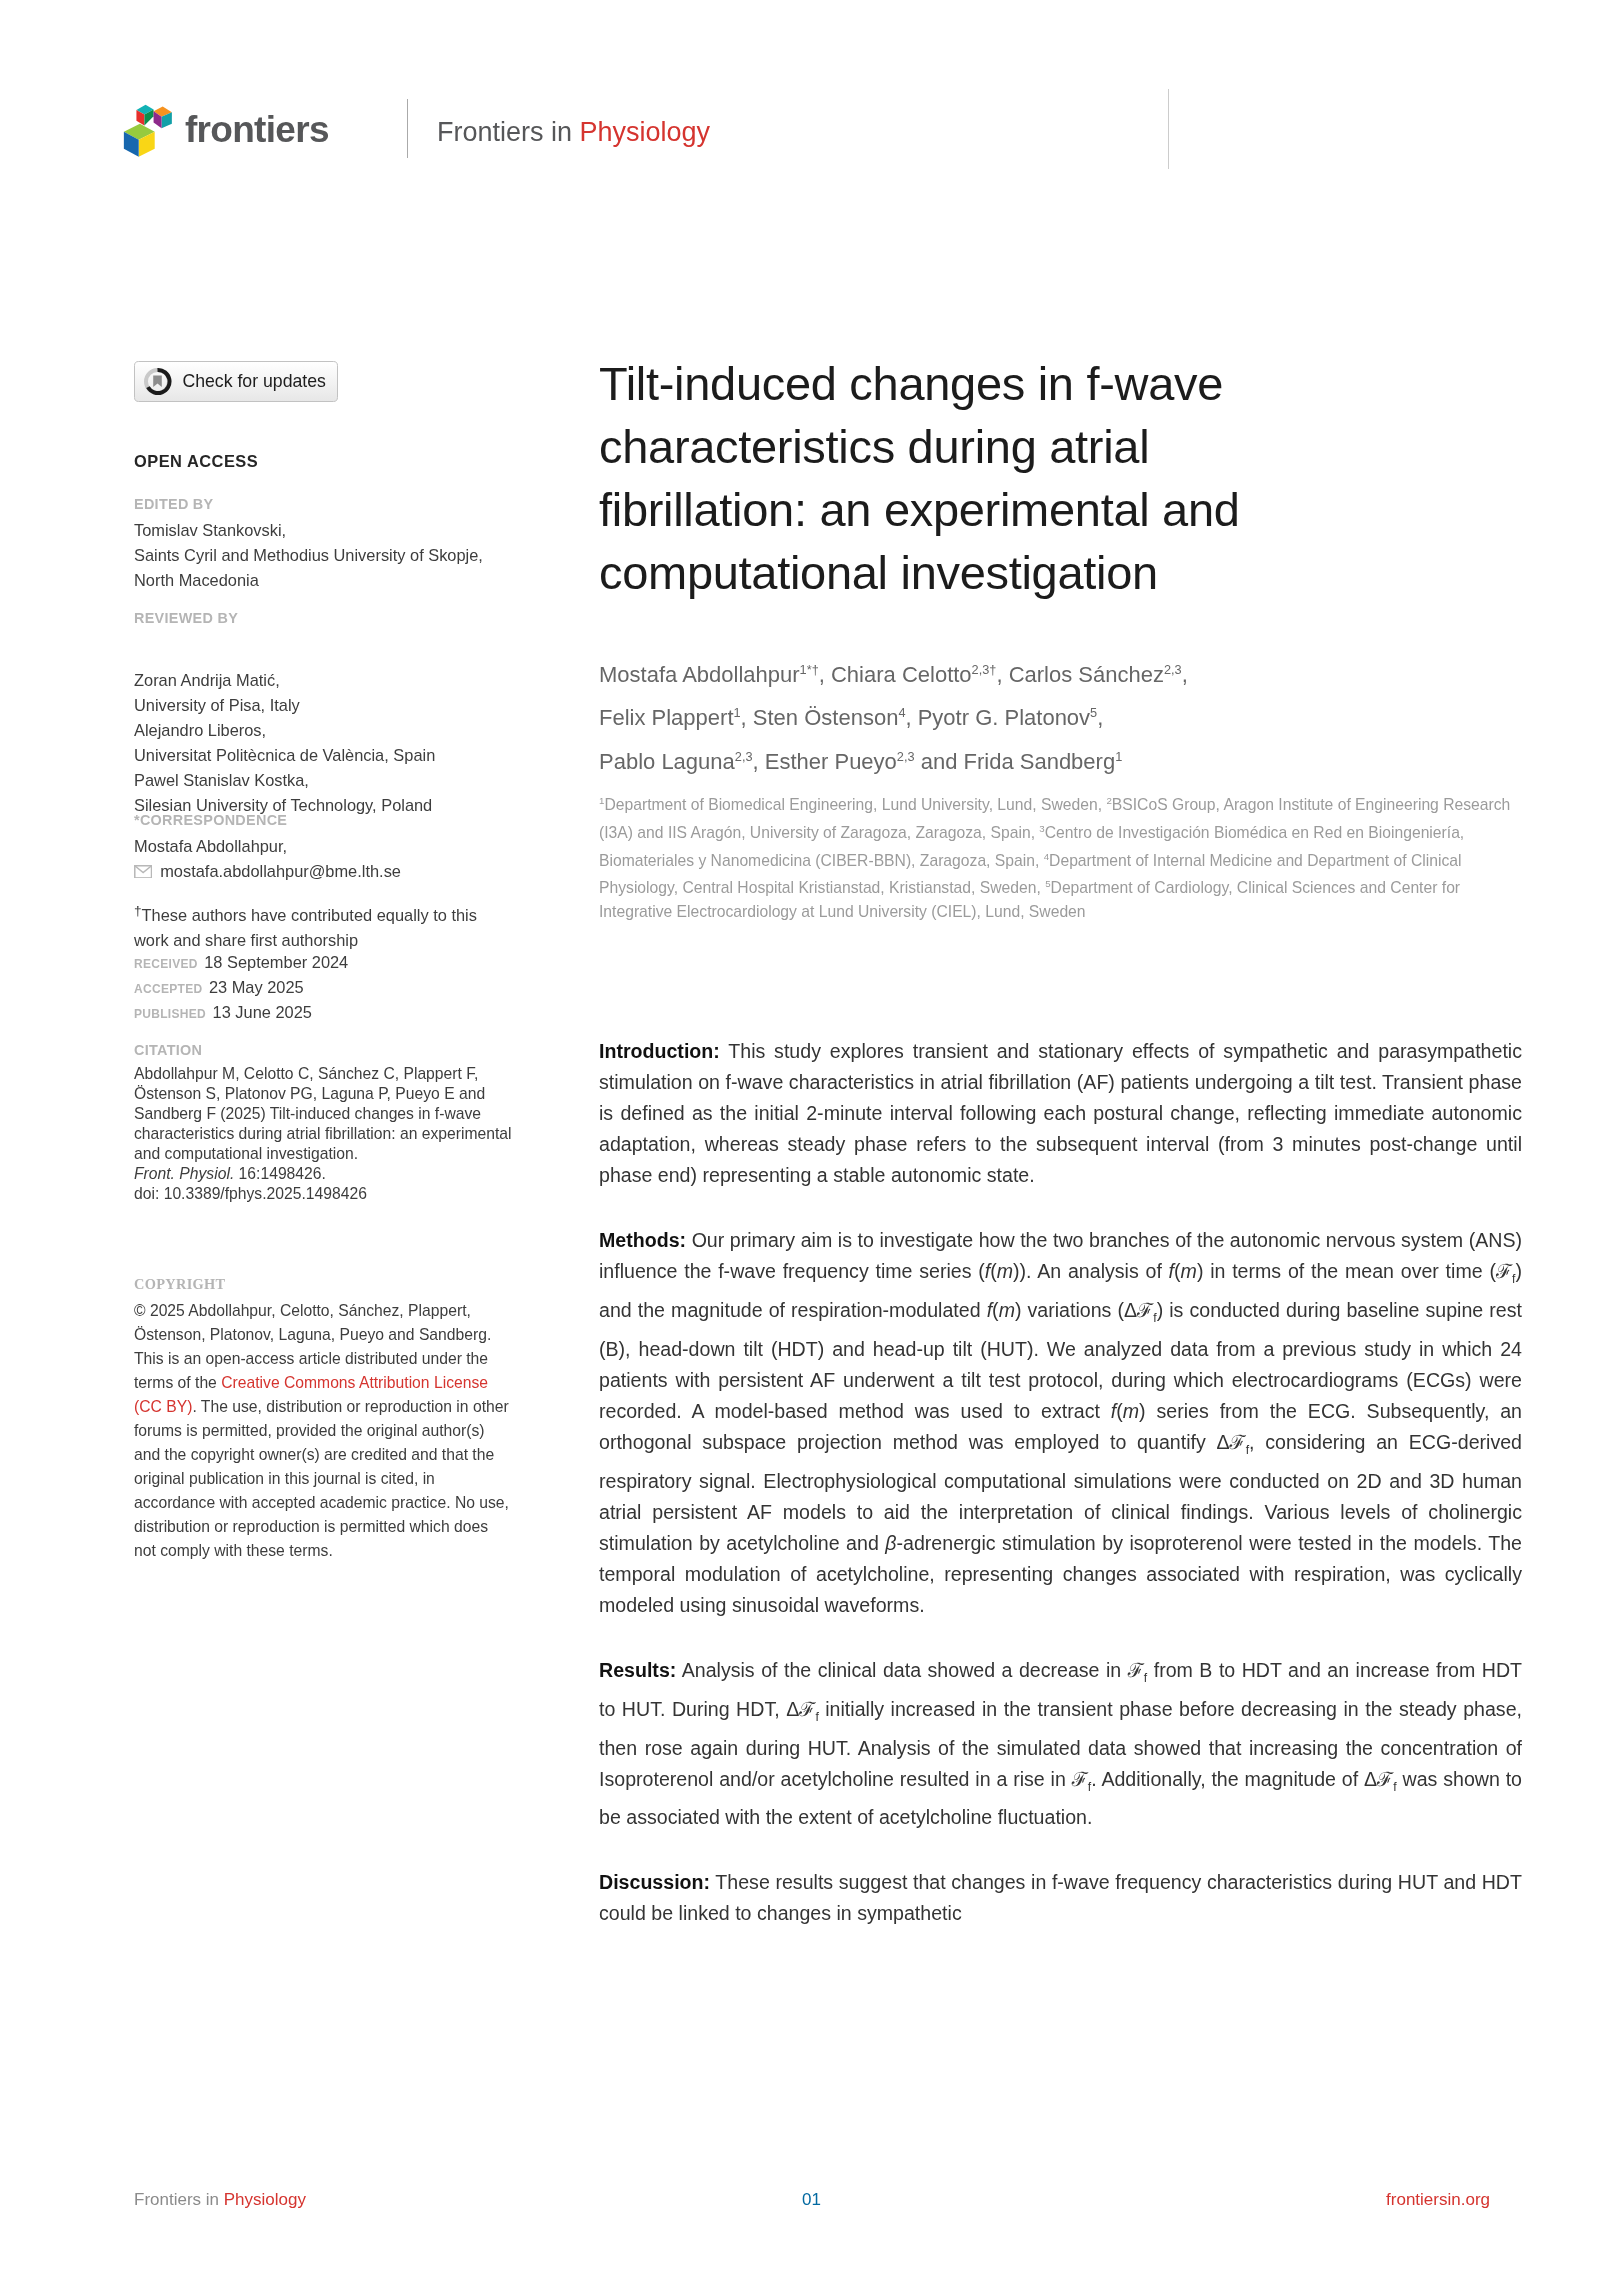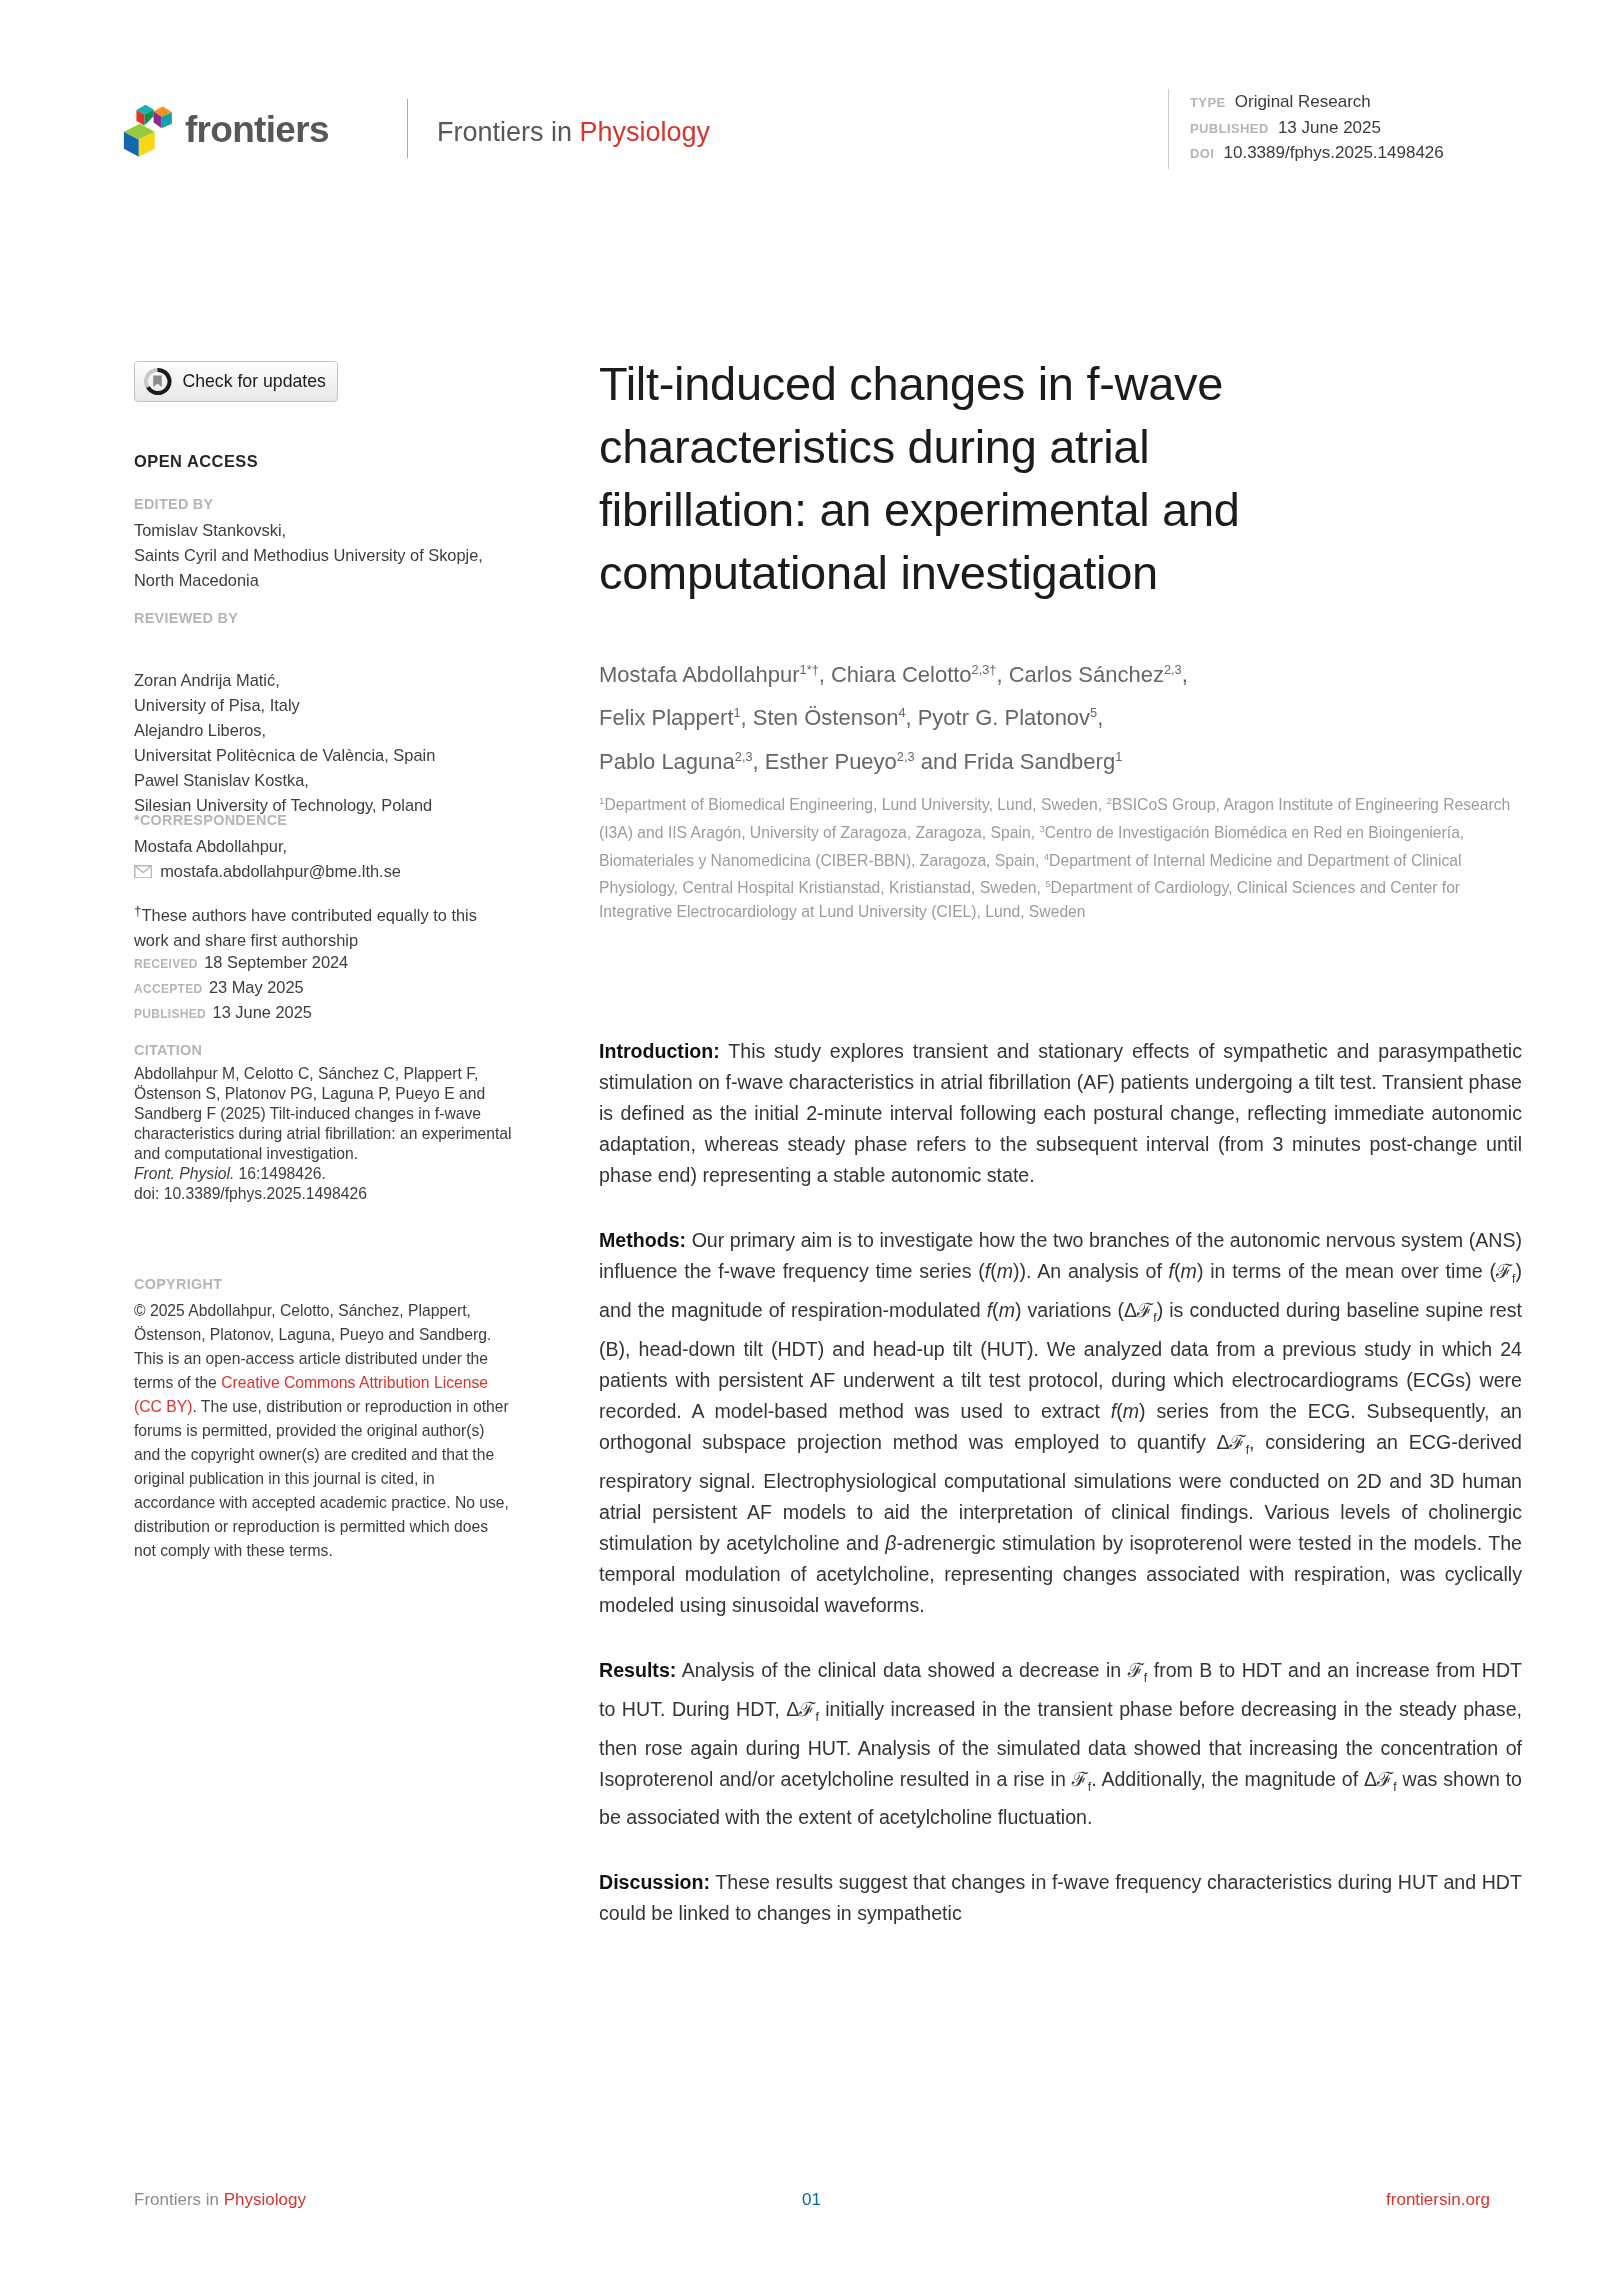--- a/index.html
+++ b/index.html
@@ -33,21 +33,21 @@
   .pos-reviewed-lbl{top:610px;} .pos-reviewed{top:632px;margin-top:36px;}
   .pos-corr-lbl{top:812px;} .pos-corr-name{top:834px;}
   .pos-email{top:859px;display:flex;align-items:center;cursor:pointer;}
   .pos-email svg{margin-right:7.9px;flex:0 0 auto;}
   .pos-equal{top:898px;}
   .pos-dates{top:953px;}
   .date-row{height:25px;}
   .date-row .lbl2{font-size:12px;font-weight:700;color:#b5b5b5;letter-spacing:0.3px;margin-right:6.5px;}
   .date-row .val2{font-size:16.4px;color:#3d3d3d;}
   .pos-cit-lbl{top:1042px;} .pos-cit{top:1064px;font-size:15.7px;line-height:20px;}
-  .pos-copy-lbl{top:1276px;} .pos-copy{top:1299px;font-size:15.7px;line-height:24px;}
+  .pos-copy-lbl{top:1276px;font-family:Liberation Serif, serif;} .pos-copy{top:1299px;font-size:15.7px;line-height:24px;}
   .red-link{color:var(--red);}
 
   
   .main-el{position:absolute;left:599px;width:923px;}
   .title{top:352px;max-width:753px;font-size:47px;line-height:63px;color:#1c1c1c;
          font-weight:400;letter-spacing:-0.3px;}
   .authors{top:651px;font-size:22px;color:#666666;line-height:38px;}
   .authors sup{font-size:58%;}
   .affils{top:789px;font-size:15.7px;color:#9b9b9b;line-height:23.6px;}
   .affils sup{font-size:62%;}
@@ -80,34 +80,20 @@
     <polygon points="58,16 72,26 72,46 58,36" fill="#8e2a8b"></polygon>
     <polygon points="6,52 34,38 60,52 32,66" fill="#97ca3e"></polygon>
     <polygon points="32,66 60,52 60,82 32,96" fill="#f9d616"></polygon>
     <polygon points="6,52 32,66 32,96 6,82" fill="#1767ae"></polygon>
   </svg>
   <div class="logo-word">frontiers</div>
   <div class="hdr-divider"></div>
   <div class="journal"><span>Frontiers in </span><span class="red">Physiology</span></div>
 
   <div class="meta-rule"></div>
-  <div class="meta">
-    <div class="meta-row">
-      <span class="lbl">TYPE</span>
-      <span class="val">Original Research</span>
-    </div>
-    <div class="meta-row">
-      <span class="lbl">PUBLISHED</span>
-      <span class="val">13 June 2025</span>
-    </div>
-    <div class="meta-row">
-      <span class="lbl">DOI</span>
-      <span class="val">10.3389/fphys.2025.1498426</span>
-    </div>
-  </div>
 
   <div class="sidebar-el check-btn">
     <svg width="29" height="29" viewBox="0 0 44 44">
       <circle cx="22" cy="22" r="17.5" fill="none" stroke="#c9c9c9" stroke-width="6"></circle>
       <path d="M 22 4.5 A 17.5 17.5 0 1 1 7.5 30.5" fill="none" stroke="#1b1b1b" stroke-width="6"></path>
       <path d="M15.5 13 h13 v17.5 l-6.5,-5.5 -6.5,5.5 z" fill="#8c8c8c"></path>
     </svg>
     <span class="cbl">Check for updates</span>
   </div>
 

